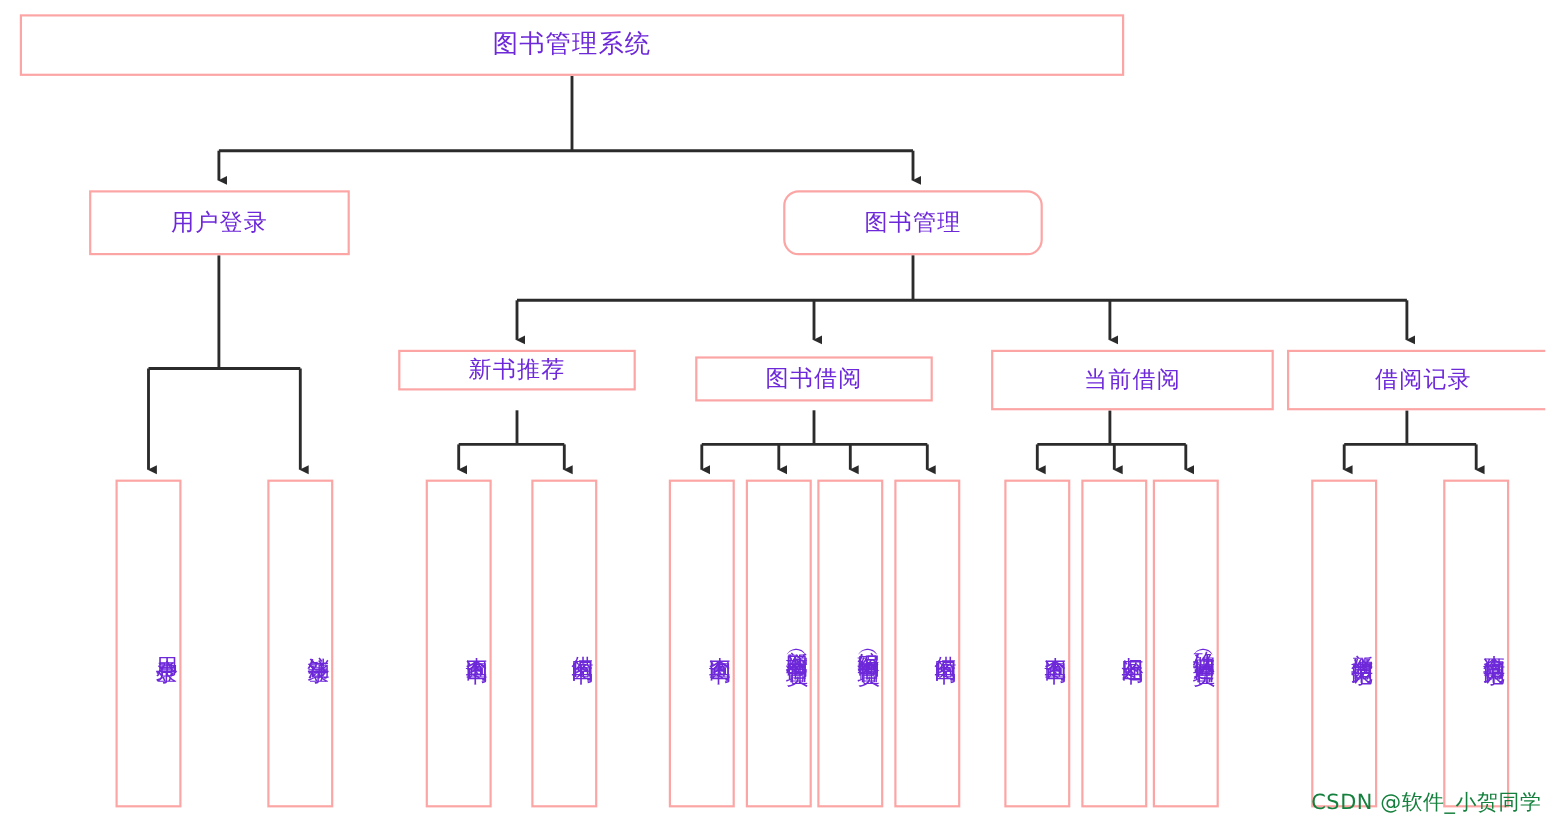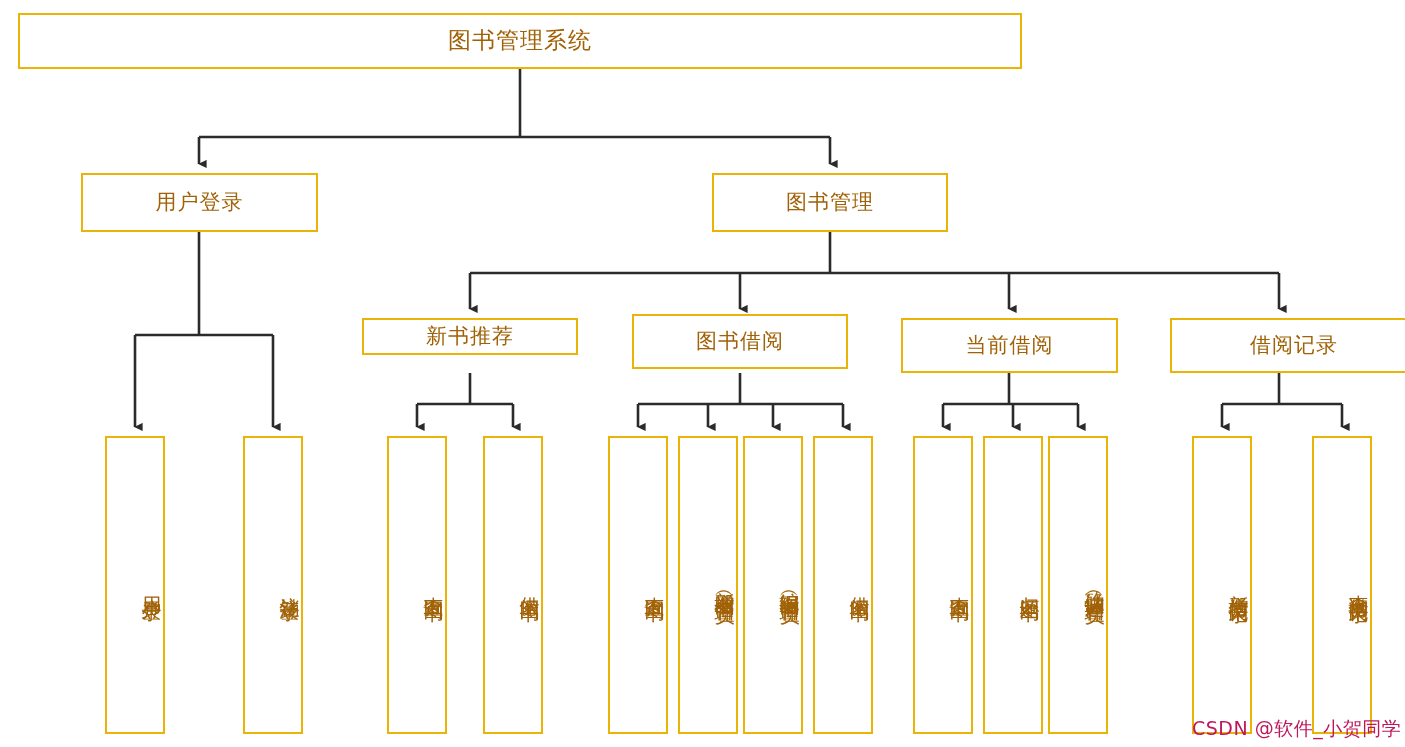--- a/index.html
+++ b/index.html
@@ -22,26 +22,26 @@
     position: absolute;
     left: 0;
     top: 0;
     width: 1405px;
     height: 747px;
     pointer-events: none;
   }
   .node {
     position: absolute;
     box-sizing: border-box;
-    border: 2px solid #eab308;
+    border: 2px solid #fca5a5;
     background: #ffffff;
     display: flex;
     align-items: center;
     justify-content: center;
-    color: #a16207;
+    color: #6d28d9;
     overflow: hidden;
   }
   .node.horiz {
     font-size: 21px;
     letter-spacing: 1px;
     line-height: 1.2;
   }
   .node.vert {
     writing-mode: vertical-rl;
     text-orientation: upright;
@@ -116,31 +116,31 @@
       </g>
   </svg>
 
   <div class="node horiz root" style="left: 18px; top: 13px; width: 1004px; height: 56px;">
     <span class="label">图书管理系统</span>
   </div>
 
   <div class="node horiz" style="left: 81px; top: 173px; width: 237px; height: 59px;">
     <span class="label">用户登录</span>
   </div>
-  <div class="node horiz" style="left: 712px; top: 173px; width: 236px; height: 59px;">
+  <div class="node horiz" style="left: 712px; top: 173px; width: 236px; height: 59px; border-radius: 14px;">
     <span class="label">图书管理</span>
   </div>
 
   <div class="node horiz" style="left: 362px; top: 318px; width: 216px; height: 37px;">
     <span class="label">新书推荐</span>
   </div>
-  <div class="node horiz" style="left: 632px; top: 314px; width: 216px; height: 55px;">
+  <div class="node horiz" style="left: 632px; top: 324px; width: 216px; height: 41px;">
     <span class="label">图书借阅</span>
   </div>
-  <div class="node horiz" style="left: 901px; top: 318px; width: 217px; height: 55px;">
+  <div class="node horiz" style="left: 901px; top: 318px; width: 257px; height: 55px;">
     <span class="label">当前借阅</span>
   </div>
   <div class="node horiz" style="left: 1170px; top: 318px; width: 248px; height: 55px;">
     <span class="label">借阅记录</span>
   </div>
 
   <div class="node vert" style="left: 105px; top: 436px; width: 60px; height: 298px;">
     <span class="label">用户登录</span>
   </div>
   <div class="node vert" style="left: 243px; top: 436px; width: 60px; height: 298px;">
@@ -177,15 +177,15 @@
     <span class="label">确认归还（管理员）</span>
   </div>
 
   <div class="node vert" style="left: 1192px; top: 436px; width: 60px; height: 298px;">
     <span class="label">新增借阅记录</span>
   </div>
   <div class="node vert" style="left: 1312px; top: 436px; width: 60px; height: 298px;">
     <span class="label">查询借阅记录</span>
   </div>
 
-  <div class="watermark" style="left: 1192px; top: 716px; color: #be185d;">CSDN @软件_小贺同学</div>
+  <div class="watermark" style="left: 1192px; top: 716px; color: #15803d;">CSDN @软件_小贺同学</div>
 
 </div>
 
 </body></html>

